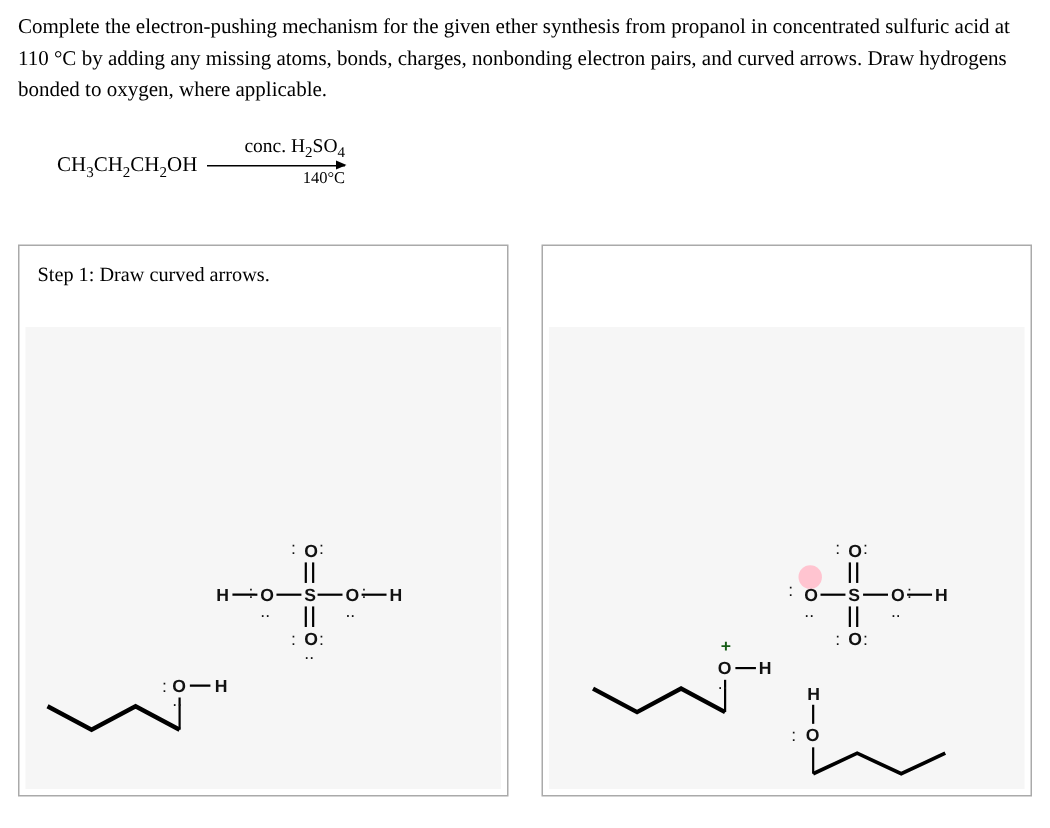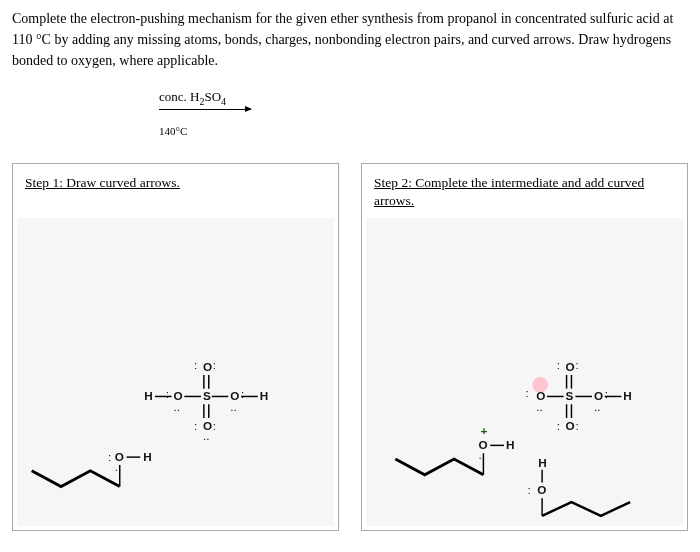--- a/index.html
+++ b/index.html
@@ -21,24 +21,24 @@
       height: 44px;
     }
     .reactant {
       position: absolute;
       left: 26px;
       top: 14px;
       font-size: 14px;
     }
     .arrow-group {
       position: absolute;
-      left: 147px;
+      left: 126px;
       top: 0;
       width: 92px;
-      text-align: left;
+      text-align: right;
     }
     .arrow-top {
       font-size: 13px;
       margin-bottom: 1px;
     }
     .arrow-line {
       display: block;
       height: 1px;
       background: #000;
       position: relative;
@@ -48,21 +48,21 @@
       content: "";
       position: absolute;
       right: -1px;
       top: -3px;
       border-left: 7px solid #000;
       border-top: 3.5px solid transparent;
       border-bottom: 3.5px solid transparent;
     }
     .arrow-bottom {
       font-size: 11px;
-      margin-top: 15px;
+      margin-top: 2px;
     }
     .product {
       position: absolute;
       left: 234px;
       top: 14px;
       font-size: 14px;
     }
     .sub { font-size: 10px; vertical-align: sub; }
 
     .panels {
@@ -75,21 +75,20 @@
       flex: 1;
       height: 368px;
       position: relative;
       background: #fff;
     }
     .panel-title {
       padding: 10px 12px 8px 12px;
       font-size: 13.5px;
       line-height: 1.35;
       min-height: 50px;
-      text-decoration: underline;
     }
     .canvas {
       position: absolute;
       left: 4px; right: 4px; bottom: 4px; top: 54px;
       background: #f6f6f6;
     }
     svg.mol {
       position: absolute;
       inset: 0;
       width: 100%;
@@ -116,20 +115,23 @@
       fill: #155c15;
       font-weight: bold;
     }
   </style>
 </head>
 <body>
 
 <div class="instructions">Complete the electron-pushing mechanism for the given ether synthesis from propanol in concentrated sulfuric acid at 110 °C by adding any missing atoms, bonds, charges, nonbonding electron pairs, and curved arrows. Draw hydrogens bonded to oxygen, where applicable.</div>
 
 <div class="reaction">
+  <div class="reactant">
+    CH<span class="sub">3</span>CH<span class="sub">2</span>CH<span class="sub">2</span>OH
+  </div>
   <div class="arrow-group">
     <div class="arrow-top">conc. H<span class="sub">2</span>SO<span class="sub">4</span></div>
     <span class="arrow-line"></span>
     <div class="arrow-bottom">140°C</div>
   </div>
 </div>
 
 <div class="panels">
 
   <div class="panel">
@@ -172,21 +174,20 @@
         <text class="lone" x="181" y="152">:</text>
         <text class="lone" x="200" y="152">:</text>
         <text class="lone" x="181" y="214">:</text>
         <text class="lone" x="200" y="214">:</text>
         <text class="lone" x="190" y="224">..</text>
       </svg>
     </div>
   </div>
 
   <div class="panel">
-    <div class="panel-title">Step 2: Complete the intermediate and add curved arrows.</div>
     <div class="canvas">
       <svg class="mol" viewBox="0 0 324 310">
 
         <circle class="neg-circle" cx="178" cy="168" r="8"></circle>
         <text class="lone" x="163" y="181">:</text>
         <text class="atom" x="174" y="184">O</text>
         <text class="lone" x="174" y="195">..</text>
         <line x1="185" y1="180" x2="202" y2="180" stroke="#000" stroke-width="1.5"></line>
         <text class="atom" x="204" y="184">S</text>
         <line x1="214" y1="180" x2="231" y2="180" stroke="#000" stroke-width="1.5"></line>

